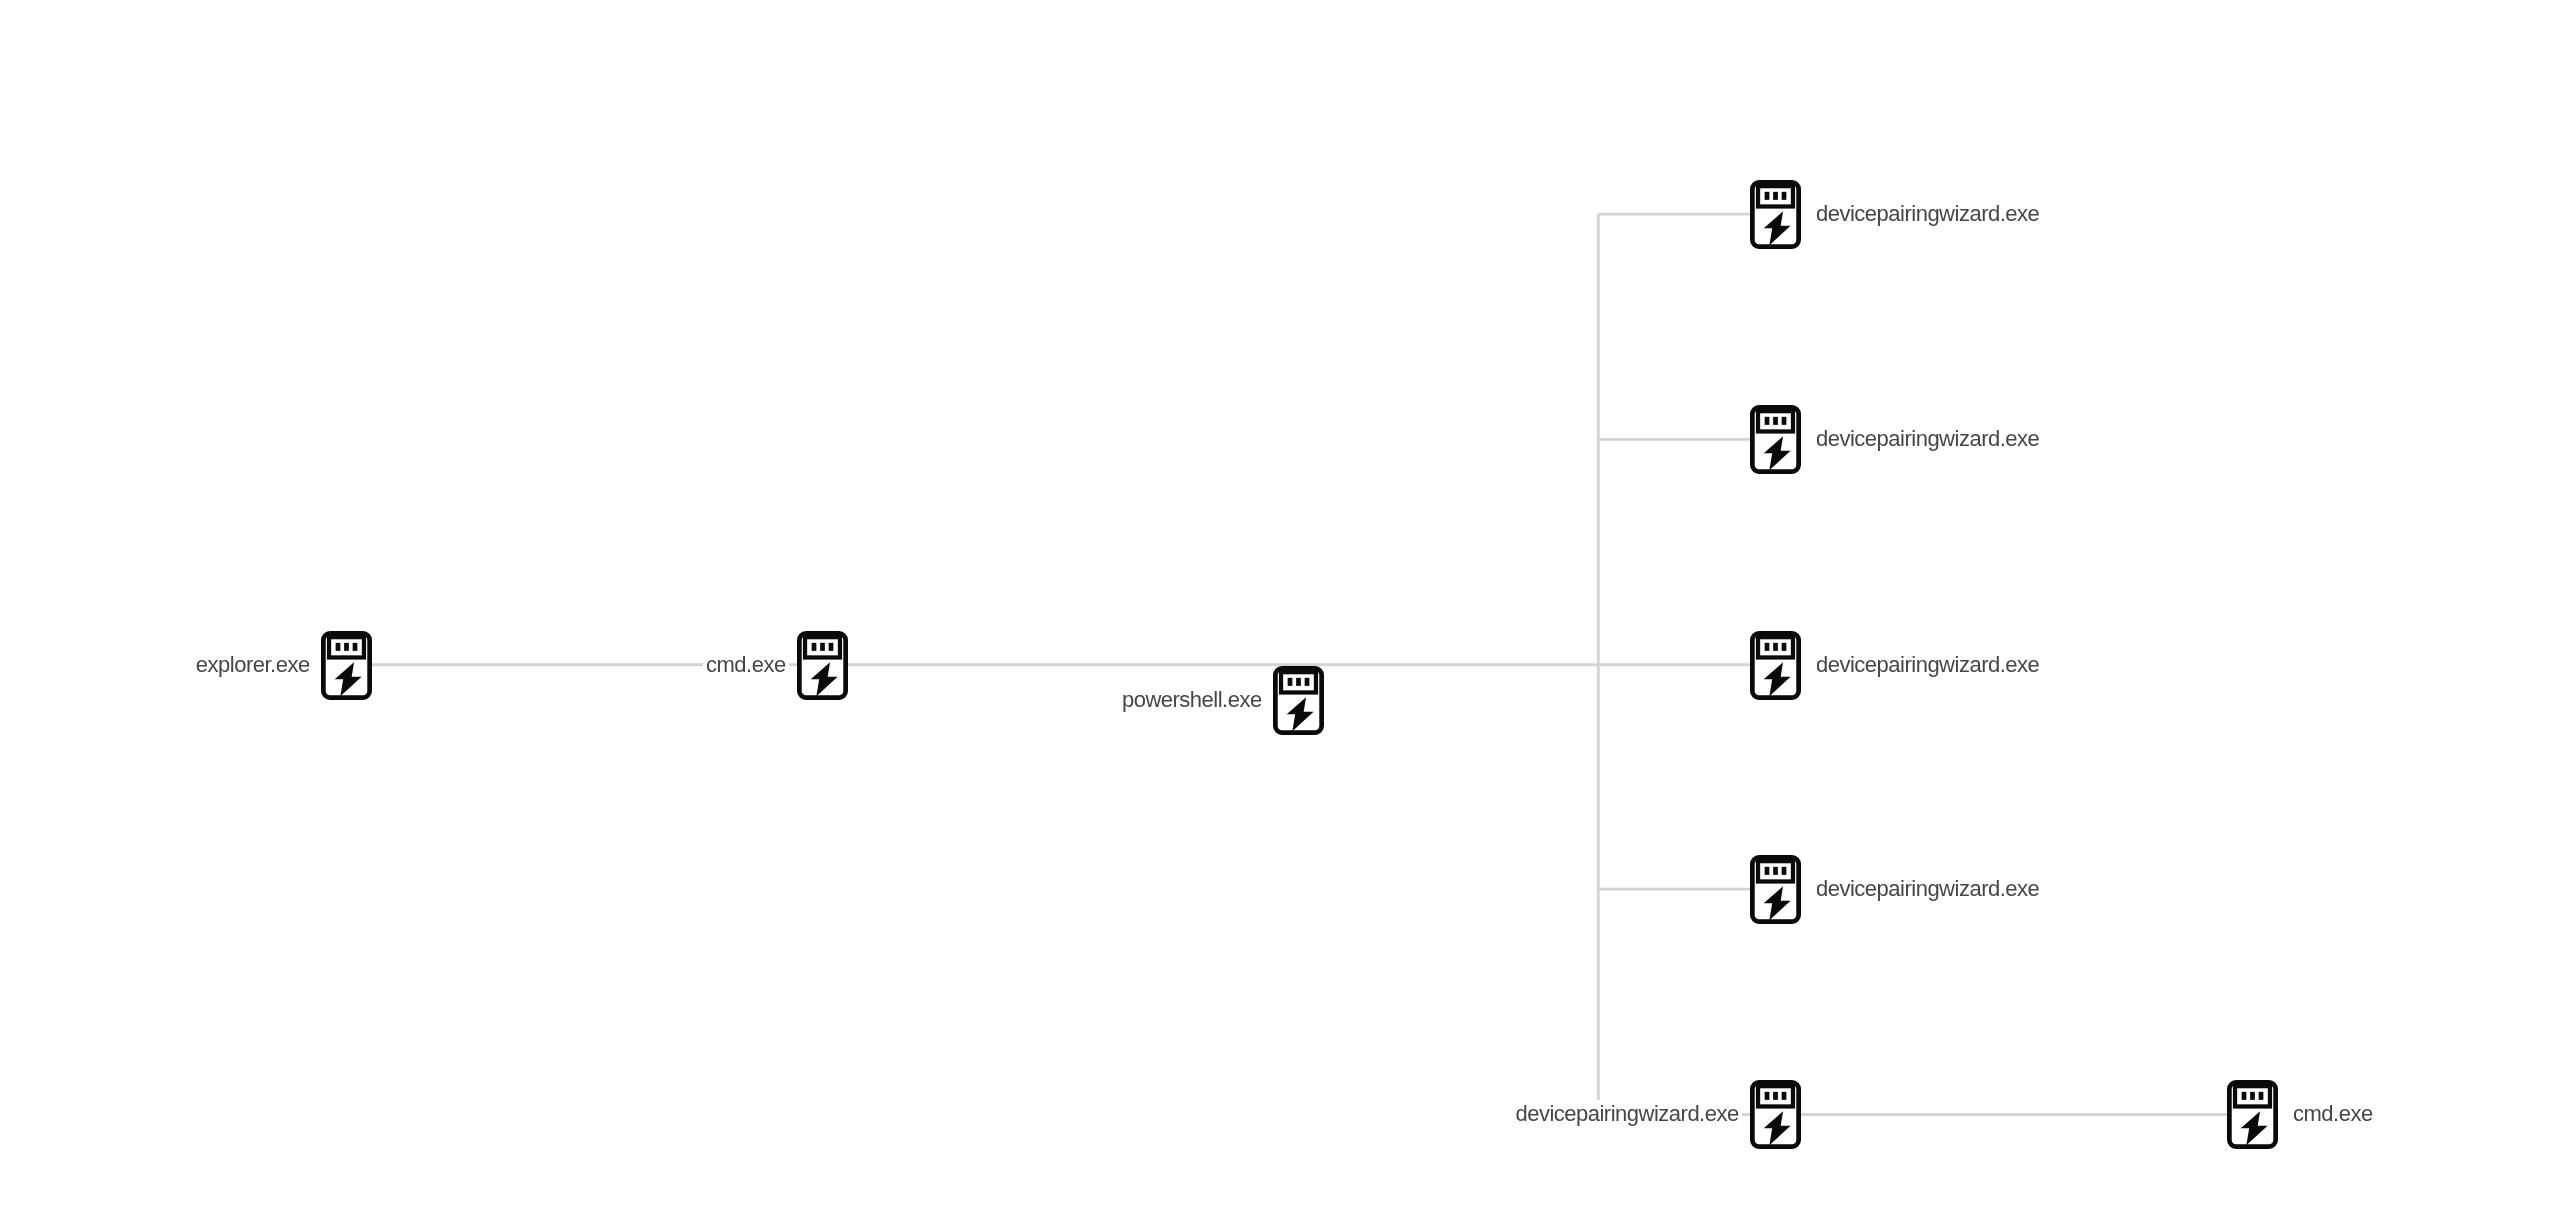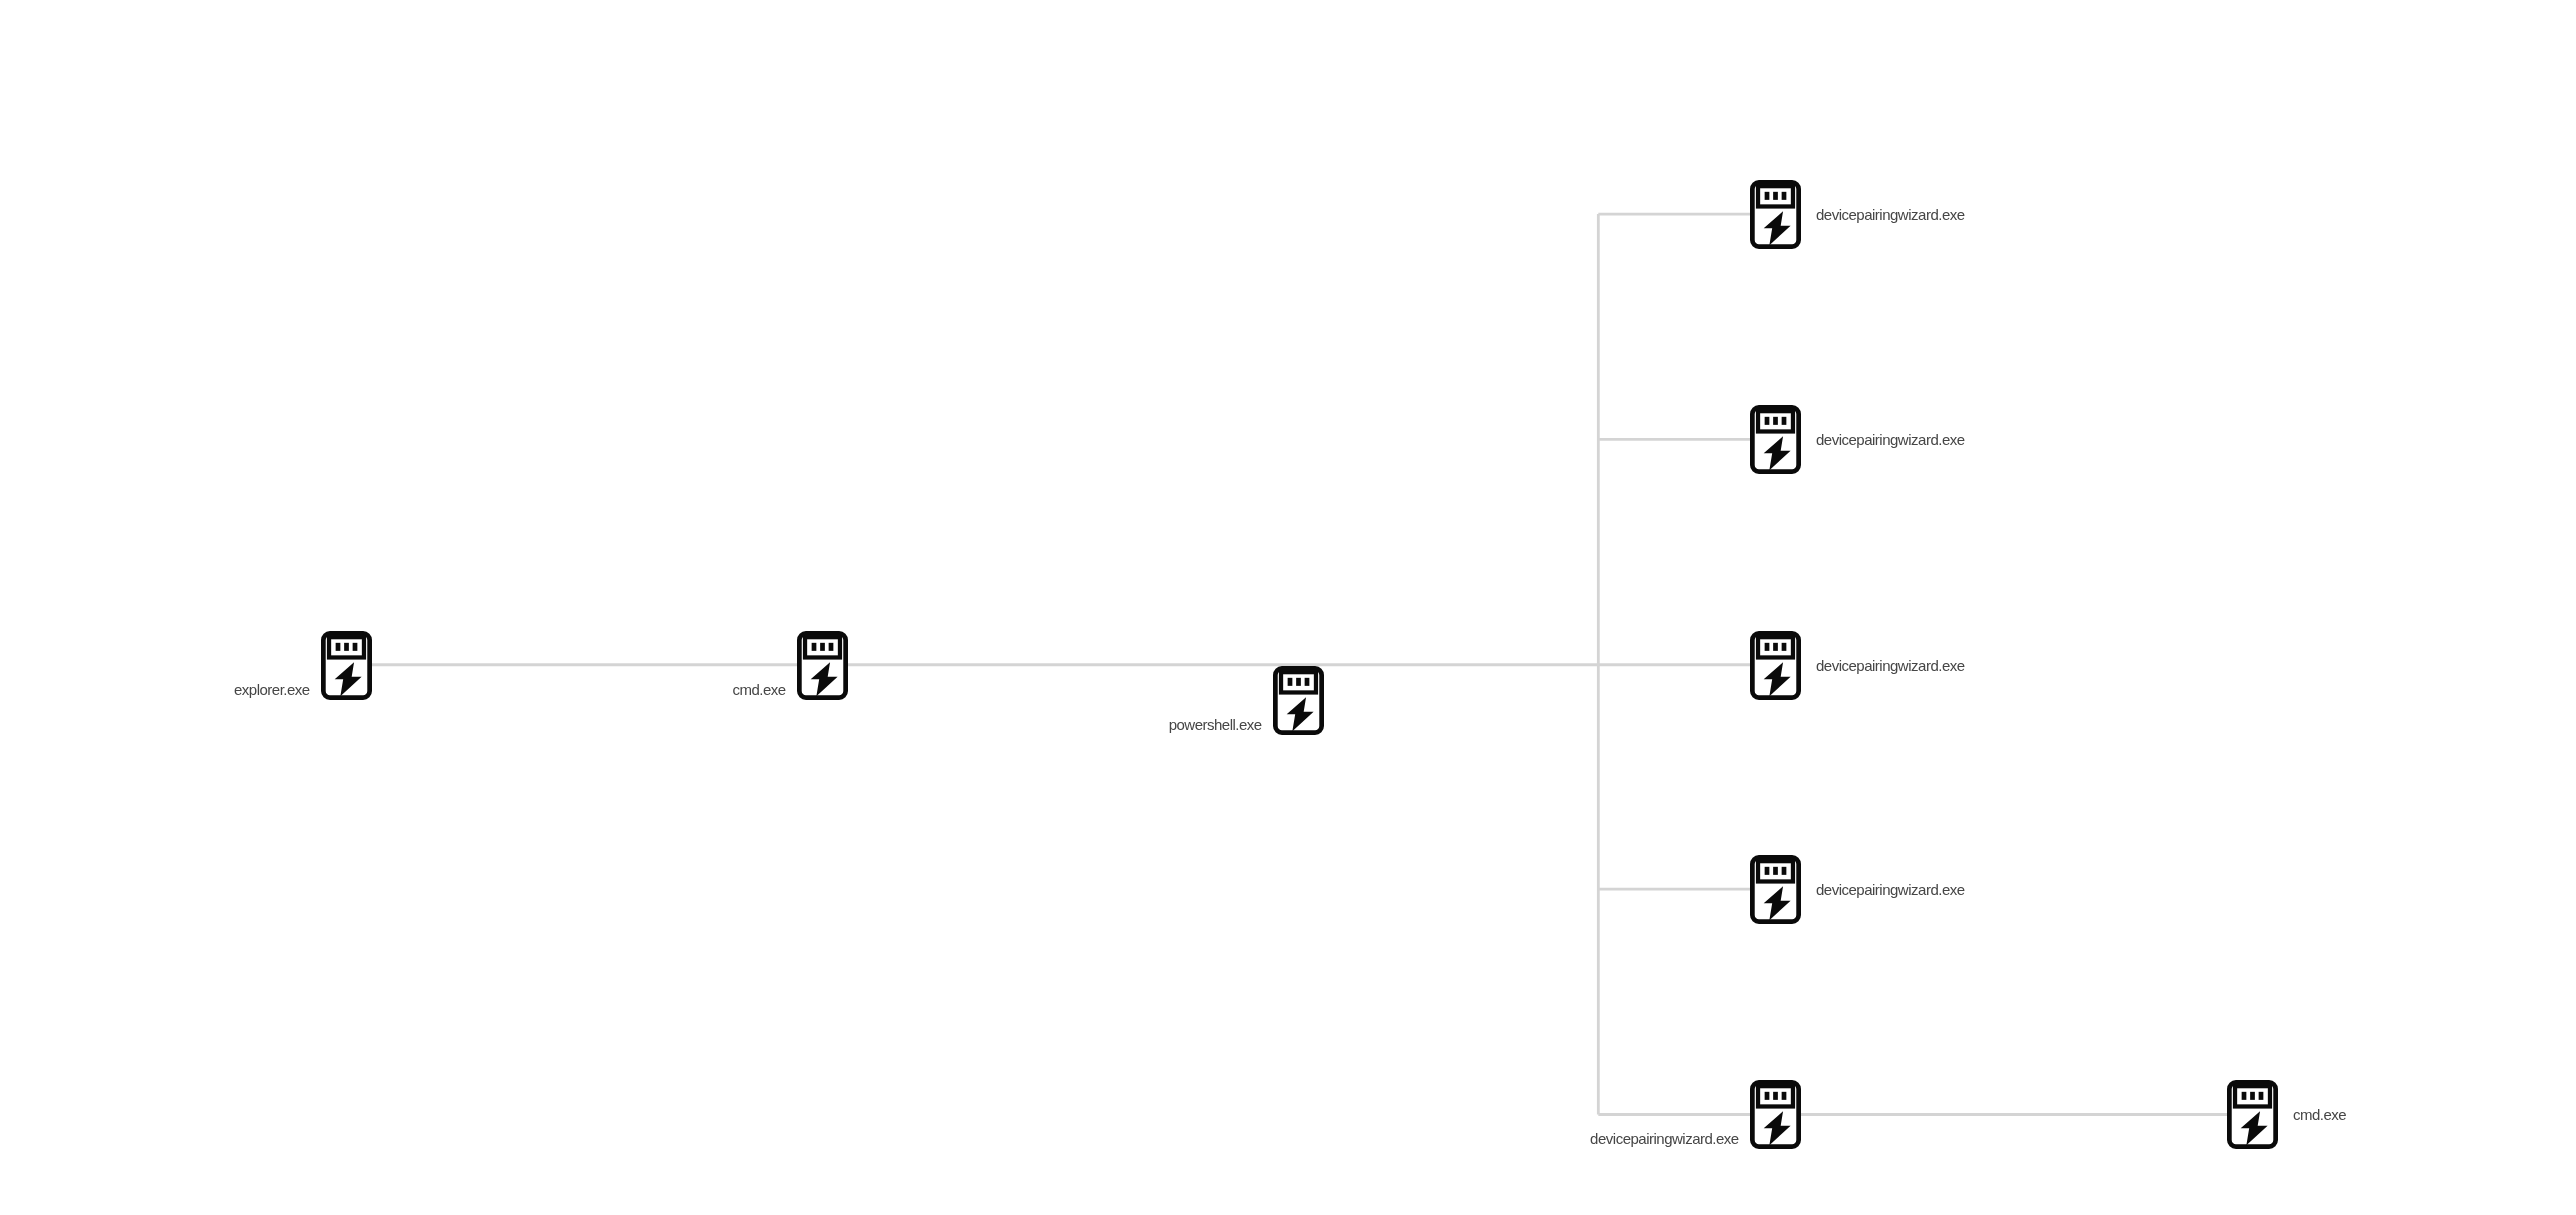--- a/index.html
+++ b/index.html
@@ -19,25 +19,25 @@
   .canvas{position:absolute;inset:0;}
   svg.edges{position:absolute;left:0;top:0;}
   svg.edges path{stroke:var(--edge);stroke-width:3;fill:none;}
   .node{position:absolute;width:51px;height:69px;}
   .node .icon{width:51px;height:69px;display:block;}
   .lbl{
     position:absolute;top:50%;transform:translateY(-50%);
     white-space:nowrap;
     background:var(--bg);
     padding:1.9px 2.8px;
-    font-size:15px;
+    font-size:22px;
     letter-spacing:-0.5px;
     color:var(--label);
   }
-  .label-left .lbl{right:calc(100% + 8.5px);margin-top:24px;}
+  .label-left .lbl{right:calc(100% + 8.5px);}
   .label-right .lbl{left:calc(100% + 12.2px);}
   .ico-frame{fill:#fff;stroke:var(--icon);stroke-width:5;}
   .ico-band{fill:#fff;stroke:var(--icon);stroke-width:4.5;}
   .ico-bar{fill:var(--icon);}
   .ico-bolt{fill:var(--icon);}
 </style>
 </head>
 <body>
 
 <div class="canvas">

